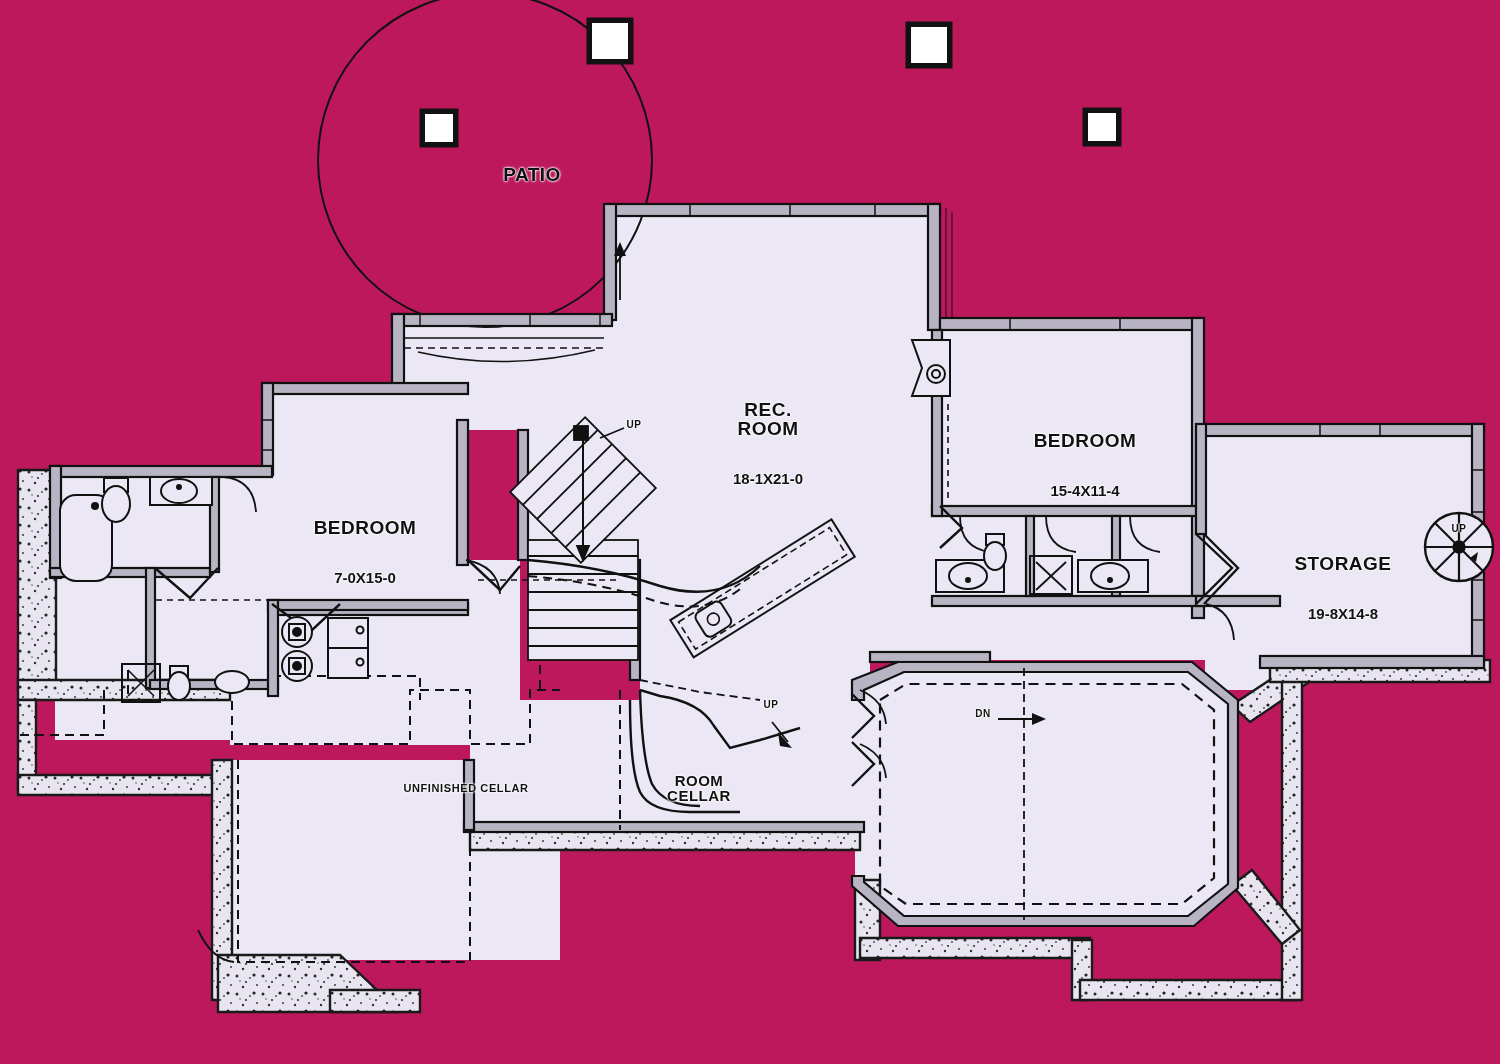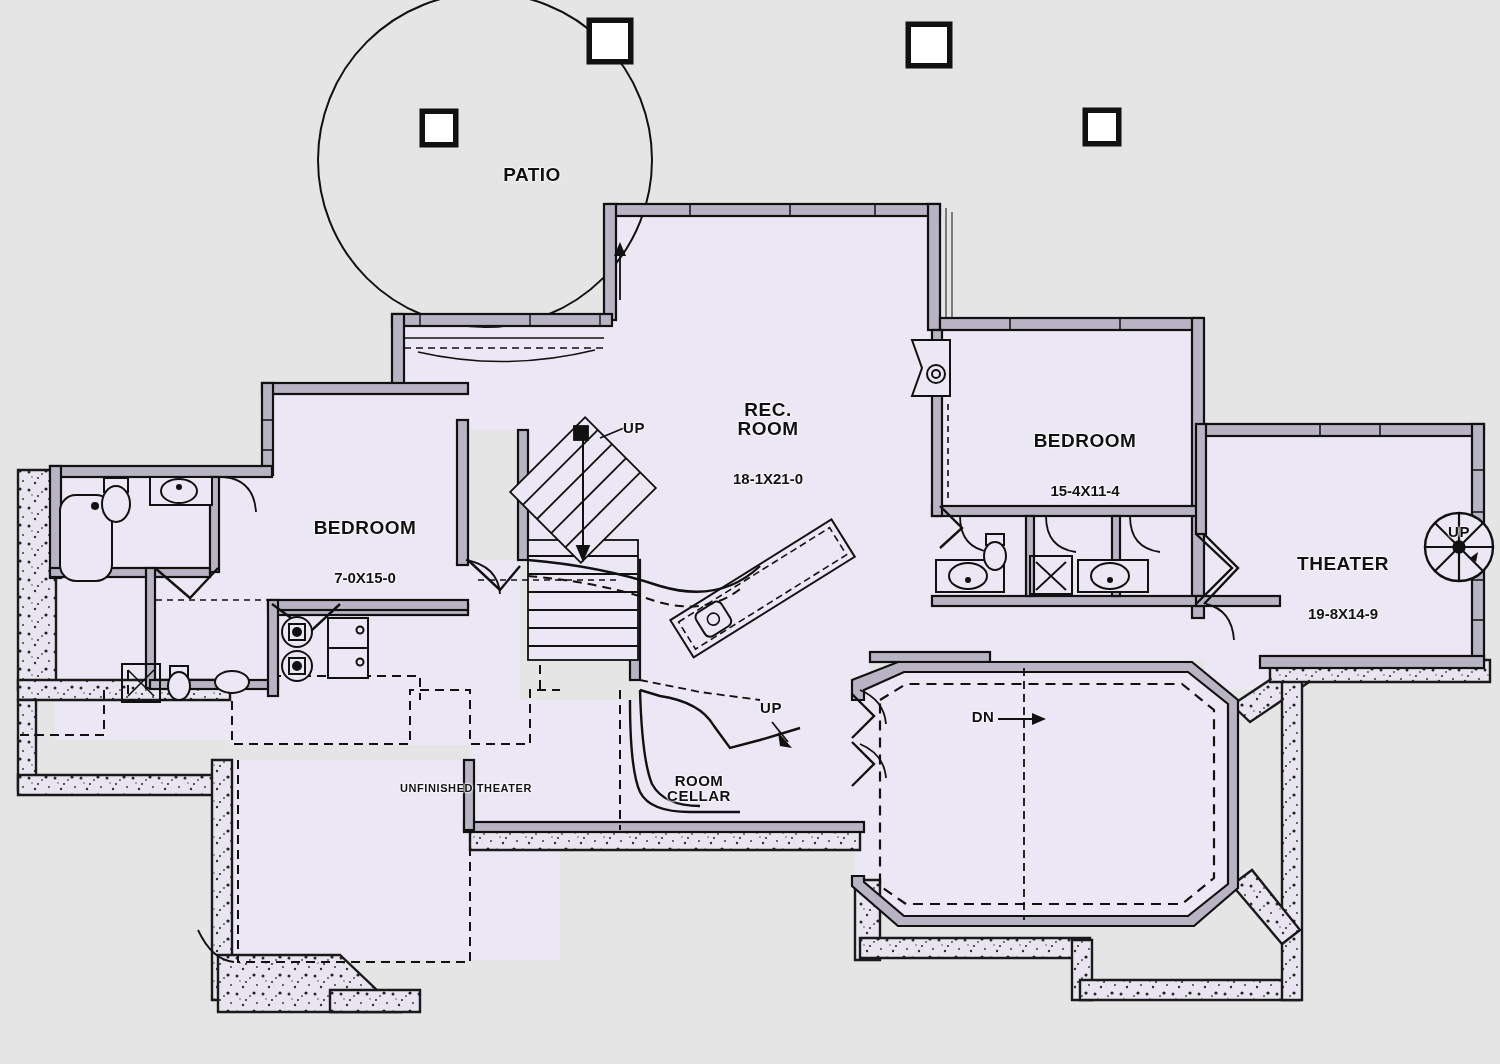--- a/index.html
+++ b/index.html
@@ -1,28 +1,28 @@
 <!DOCTYPE html>
 <html><head>
 <meta charset="utf-8">
 <style>
   html,body{margin:0;padding:0;background:#ffffff;}
   body{width:1500px;height:1064px;overflow:hidden;
        font-family:"Liberation Sans",sans-serif;}
-  #plan{position:relative;width:1500px;height:1064px;background:#e5e5e5;}
+  #plan{position:relative;width:1500px;height:1064px;background:#be185d;}
   svg#floorplan{position:absolute;left:0;top:0;width:1500px;height:1064px;}
   .rlabel{position:absolute;text-align:center;color:#111111;
           font-family:"Liberation Sans",sans-serif;font-weight:bold;
           letter-spacing:.5px;line-height:1.02;white-space:pre;
           text-shadow:0 0 2px #fff,0 0 2px #fff,0 0 3px #fff;}
   .rname{font-size:19px;}
   .rdim{font-size:15px;letter-spacing:0px;}
   .small{font-size:15px;}
   .tiny{font-size:11px;letter-spacing:.6px;}
-  .mark{font-size:15px;}
+  .mark{font-size:10px;}
 </style>
 </head>
 <body>
 
 <div id="plan">
 
 <svg id="floorplan" viewBox="0 0 1500 1064">
   <defs>
 
     <pattern id="stipple" width="26" height="18" patternUnits="userSpaceOnUse">
@@ -371,33 +371,33 @@
   <div class="rname">BEDROOM</div>
   <div class="rdim">7-0X15-0</div>
 </div>
 
 <div class="rlabel" style="left:995px;top:398px;width:180px;">
   <div class="rname">BEDROOM</div>
   <div class="rdim">15-4X11-4</div>
 </div>
 
 <div class="rlabel" style="left:1258px;top:521px;width:170px;">
-  <div class="rname">THEATER</div>
-  <div class="rdim">19-8X14-9</div>
+  <div class="rname">STORAGE</div>
+  <div class="rdim">19-8X14-8</div>
 </div>
 
 
 
 <div class="rlabel" style="left:639px;top:740px;width:120px;">
   <div class="small">ROOM
 CELLAR</div>
 </div>
 
 
-<div class="rlabel tiny" style="left:376px;top:783px;width:180px;">UNFINISHED THEATER</div>
+<div class="rlabel tiny" style="left:376px;top:783px;width:180px;">UNFINISHED CELLAR</div>
 
 <div class="rlabel mark" style="left:618px;top:420px;width:32px;">UP</div>
 
 <div class="rlabel mark" style="left:755px;top:700px;width:32px;">UP</div>
 
 <div class="rlabel mark" style="left:1443px;top:524px;width:32px;">UP</div>
 
 <div class="rlabel mark" style="left:966px;top:709px;width:34px;">DN</div>
 
 </div>

